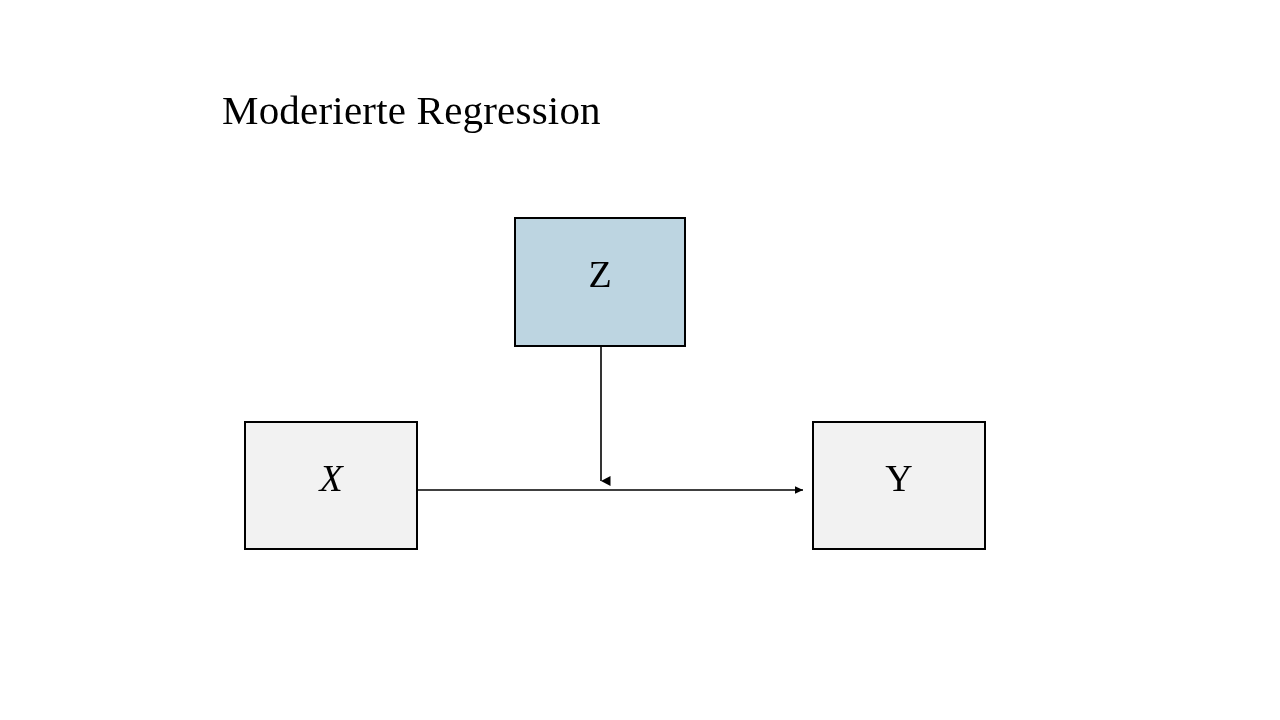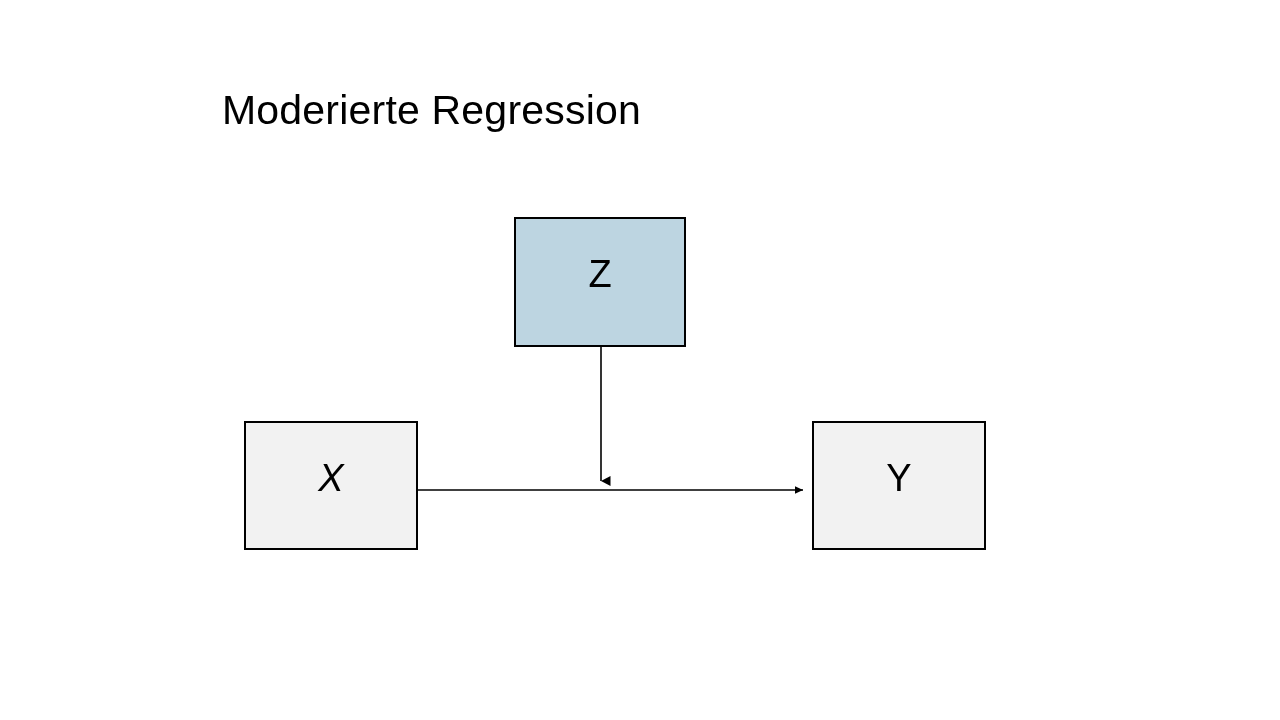--- a/index.html
+++ b/index.html
@@ -6,21 +6,21 @@
     margin: 0;
     padding: 0;
     background: #ffffff;
   }
   #slide {
     position: relative;
     width: 1280px;
     height: 720px;
     background: #ffffff;
     overflow: hidden;
-    font-family: Liberation Sans, sans-serif;
+    font-family: Liberation Serif, serif;
   }
 
   
   .slide-title {
     position: absolute;
     left: 222px;
     top: 88px;
     font-size: 41px;
     font-weight: 300;
     letter-spacing: 0.2px;

